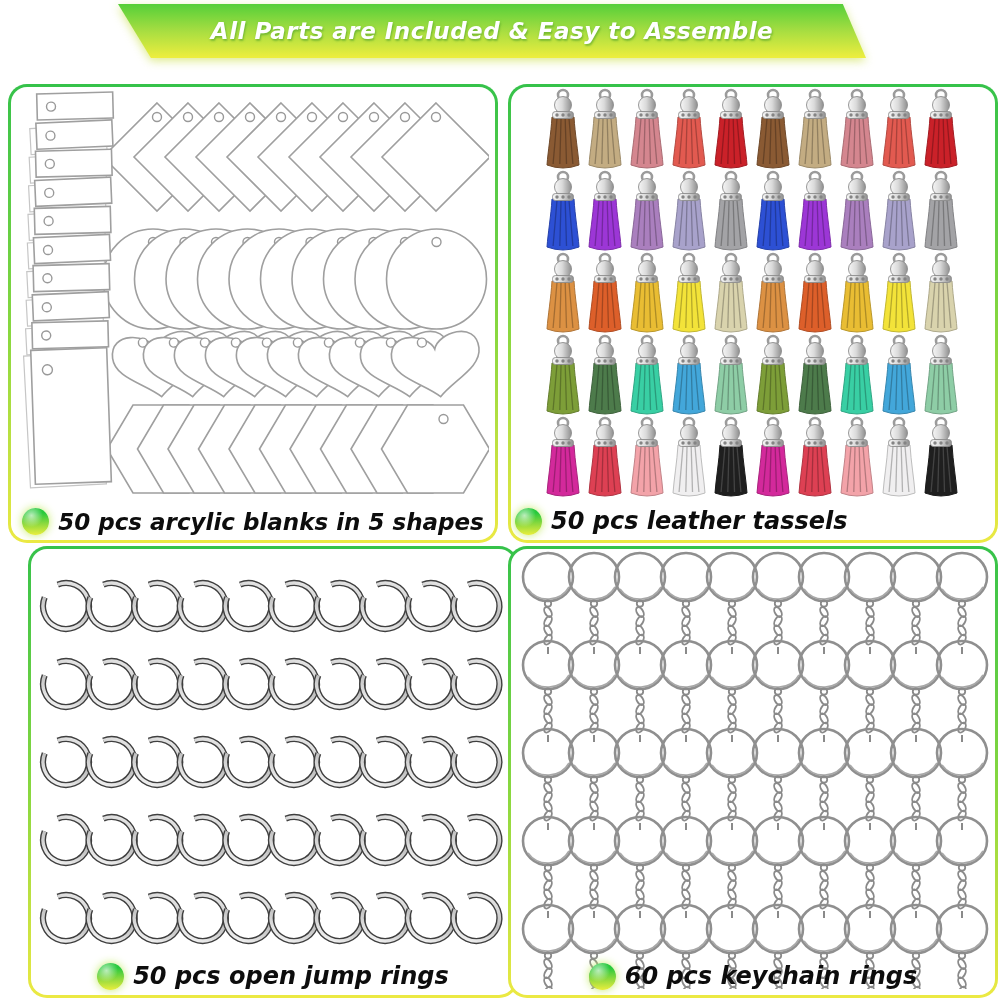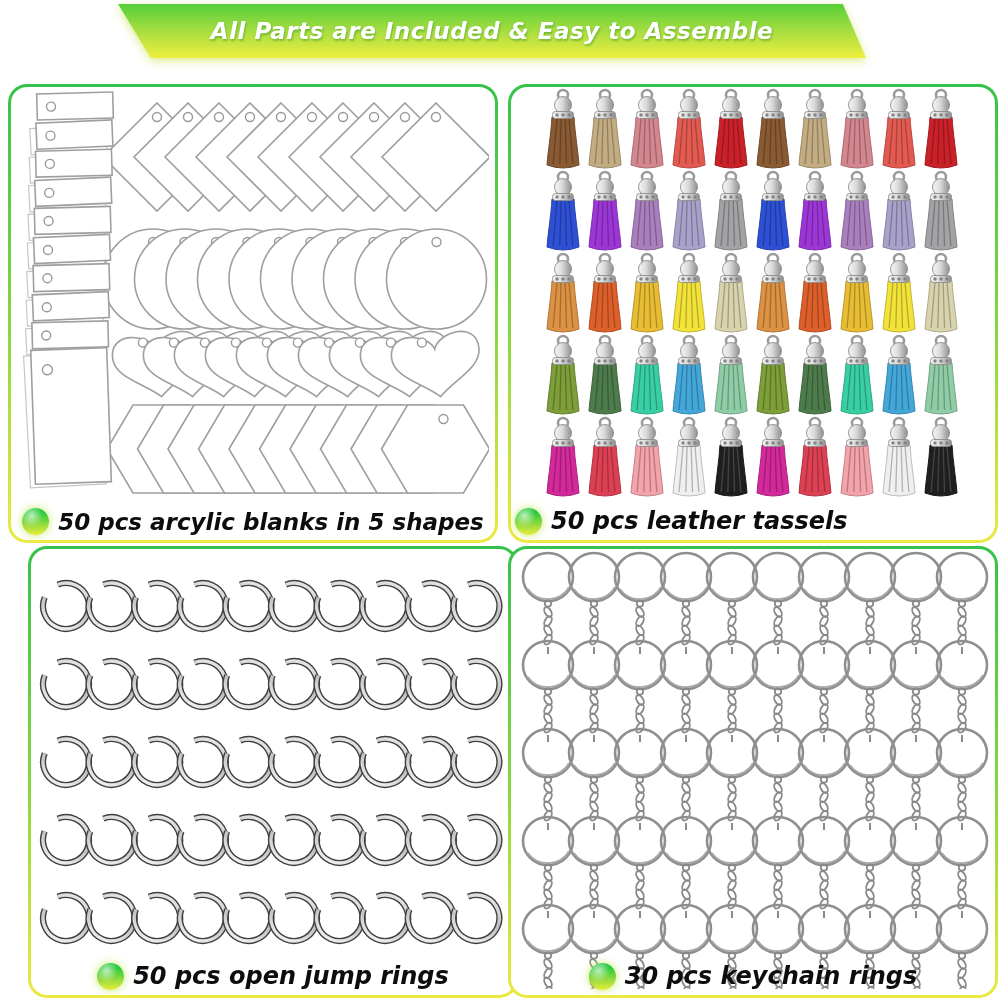--- a/index.html
+++ b/index.html
@@ -1648,18 +1648,18 @@
             <circle cx="451" cy="406.5" r="3.2" fill="none" stroke="#8a8a8a" stroke-width="1.8"></circle>
             <ellipse cx="451" cy="415" rx="3.1" ry="5.4" fill="none" stroke="#8a8a8a" stroke-width="1.9" transform="rotate(-30 451 415)"></ellipse>
             <ellipse cx="451" cy="424.2" rx="3.1" ry="5.4" fill="none" stroke="#8a8a8a" stroke-width="1.9" transform="rotate(30 451 424.2)"></ellipse>
             <ellipse cx="451" cy="433.4" rx="3.1" ry="5.4" fill="none" stroke="#8a8a8a" stroke-width="1.9" transform="rotate(-30 451 433.4)"></ellipse>
             <ellipse cx="451" cy="442.6" rx="3.1" ry="5.4" fill="none" stroke="#8a8a8a" stroke-width="1.9" transform="rotate(30 451 442.6)"></ellipse>
             <line x1="451" y1="450" x2="451" y2="457" stroke="#8a8a8a" stroke-width="2"></line>
           </g>
         </svg>
       <div class="label">
         <span class="bullet"></span>
-        <span class="label-text">30 pcs keychain rings</span>
+        <span class="label-text">60 pcs keychain rings</span>
       </div>
     </div>
   </div>
 
 </div>
 
 </body></html>

